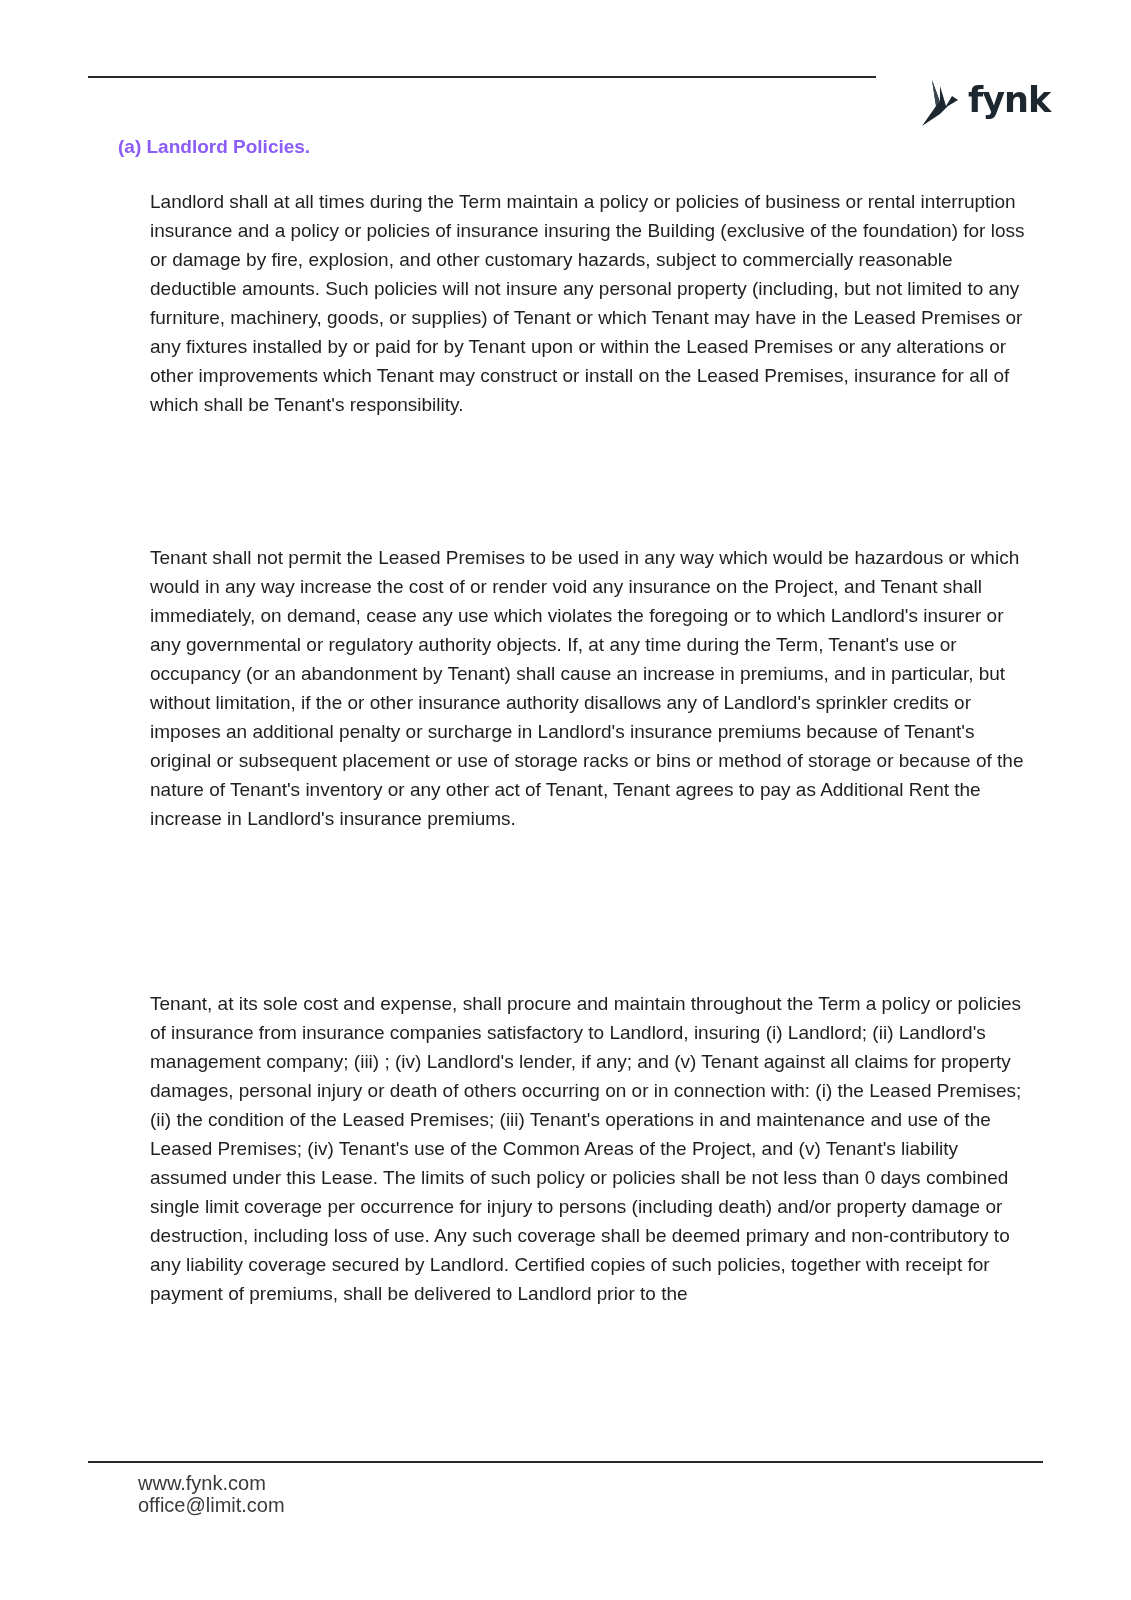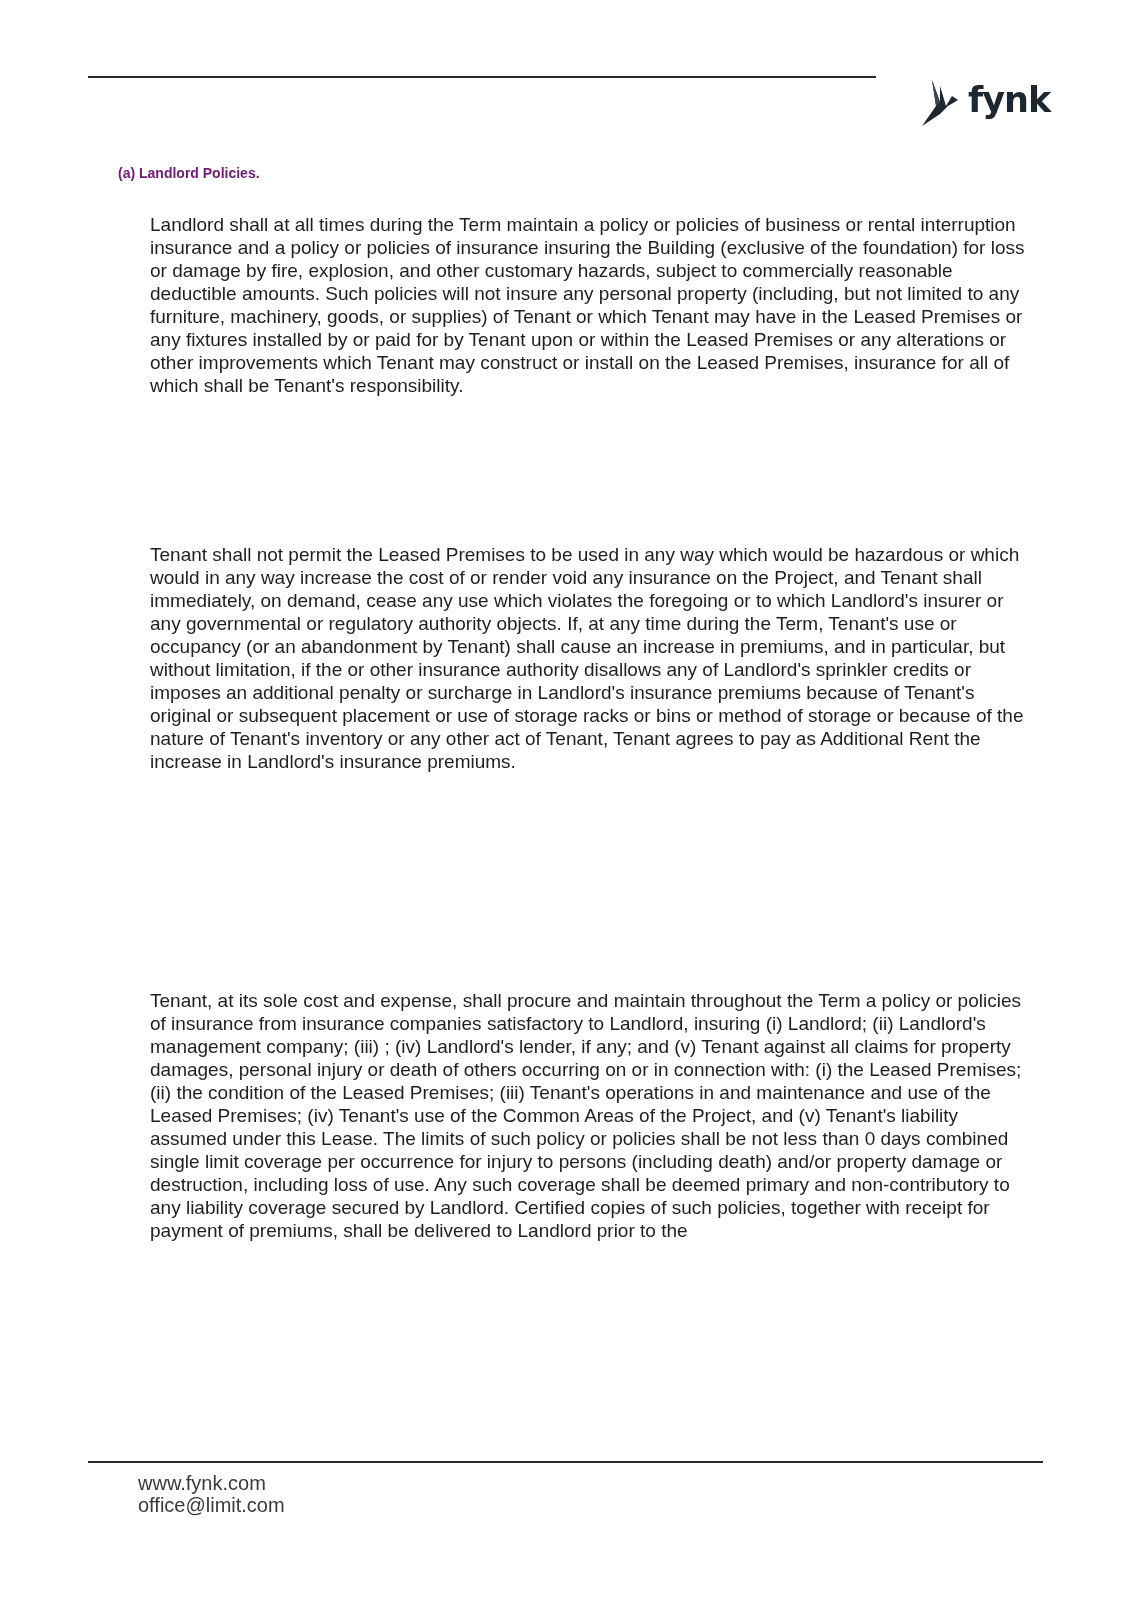--- a/index.html
+++ b/index.html
@@ -32,30 +32,29 @@
       font-family: "DejaVu Sans", "Liberation Sans", sans-serif;
       font-weight: bold;
       font-size: 35px;
       color: #1c2730;
       letter-spacing: -1px;
       margin-left: 6px;
       margin-top: -4px;
     }
     .section-heading {
       font-weight: bold;
-      font-size: 14px;
+      font-size: 19px;
       line-height: 26px;
-      color: #701a75;
-      margin-top: 26px;
+      color: #8b5cf6;
     }
     .section-body {
       margin-left: 32px;
       margin-top: 27px;
       font-size: 19px;
-      line-height: 23px;
+      line-height: 29px;
       color: #1f1f1f;
       width: 880px;
     }
     .footer-rule {
       position: absolute;
       left: 88px;
       top: 1461px;
       width: 955px;
       height: 2px;
       background: #2a2a2a;

